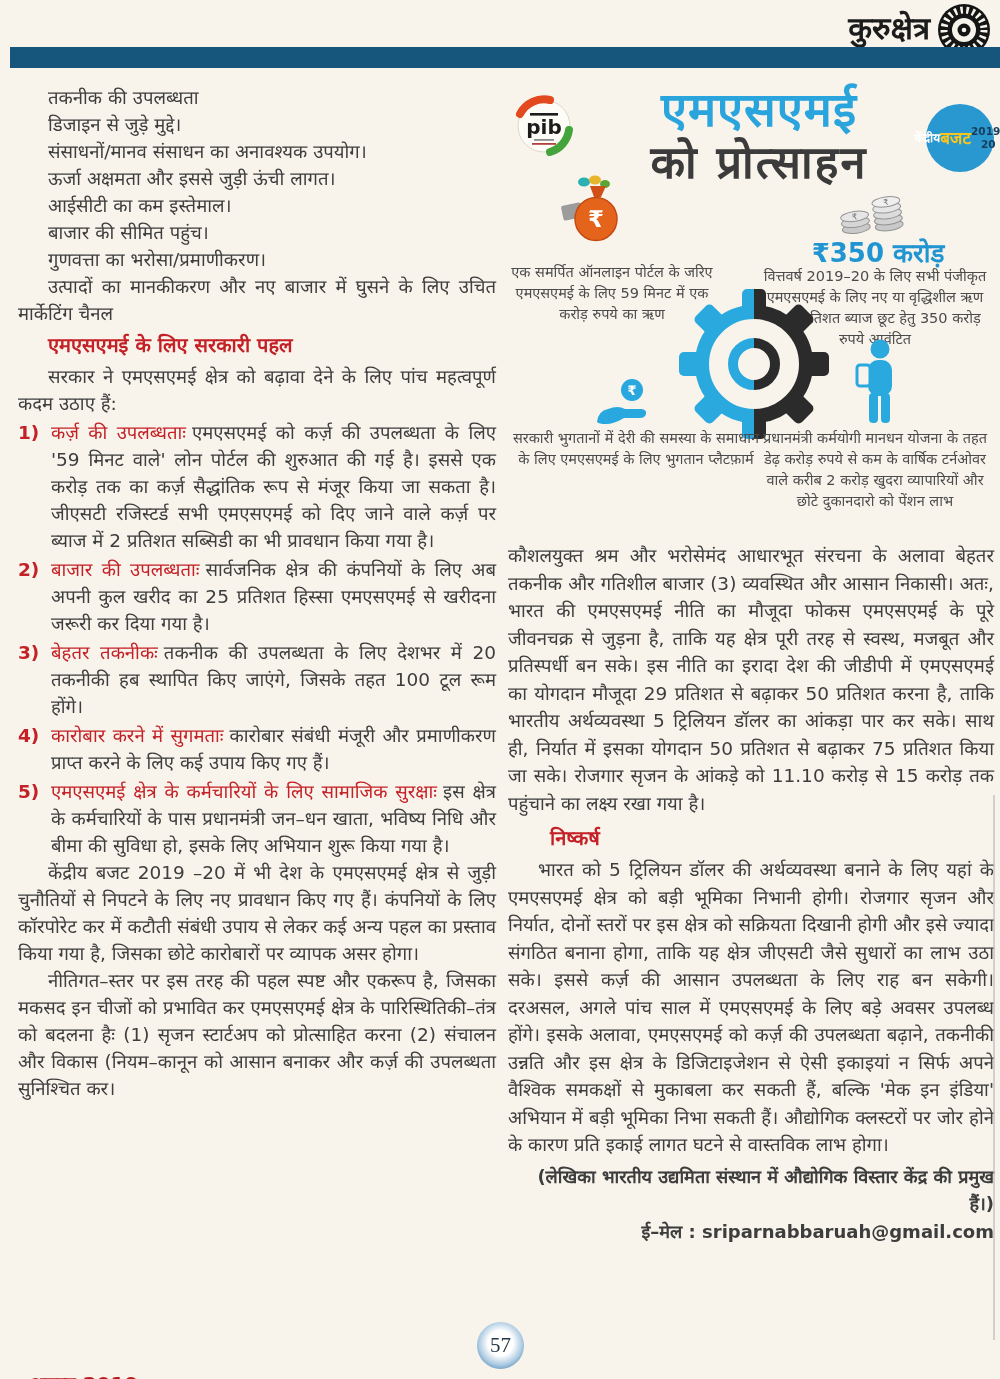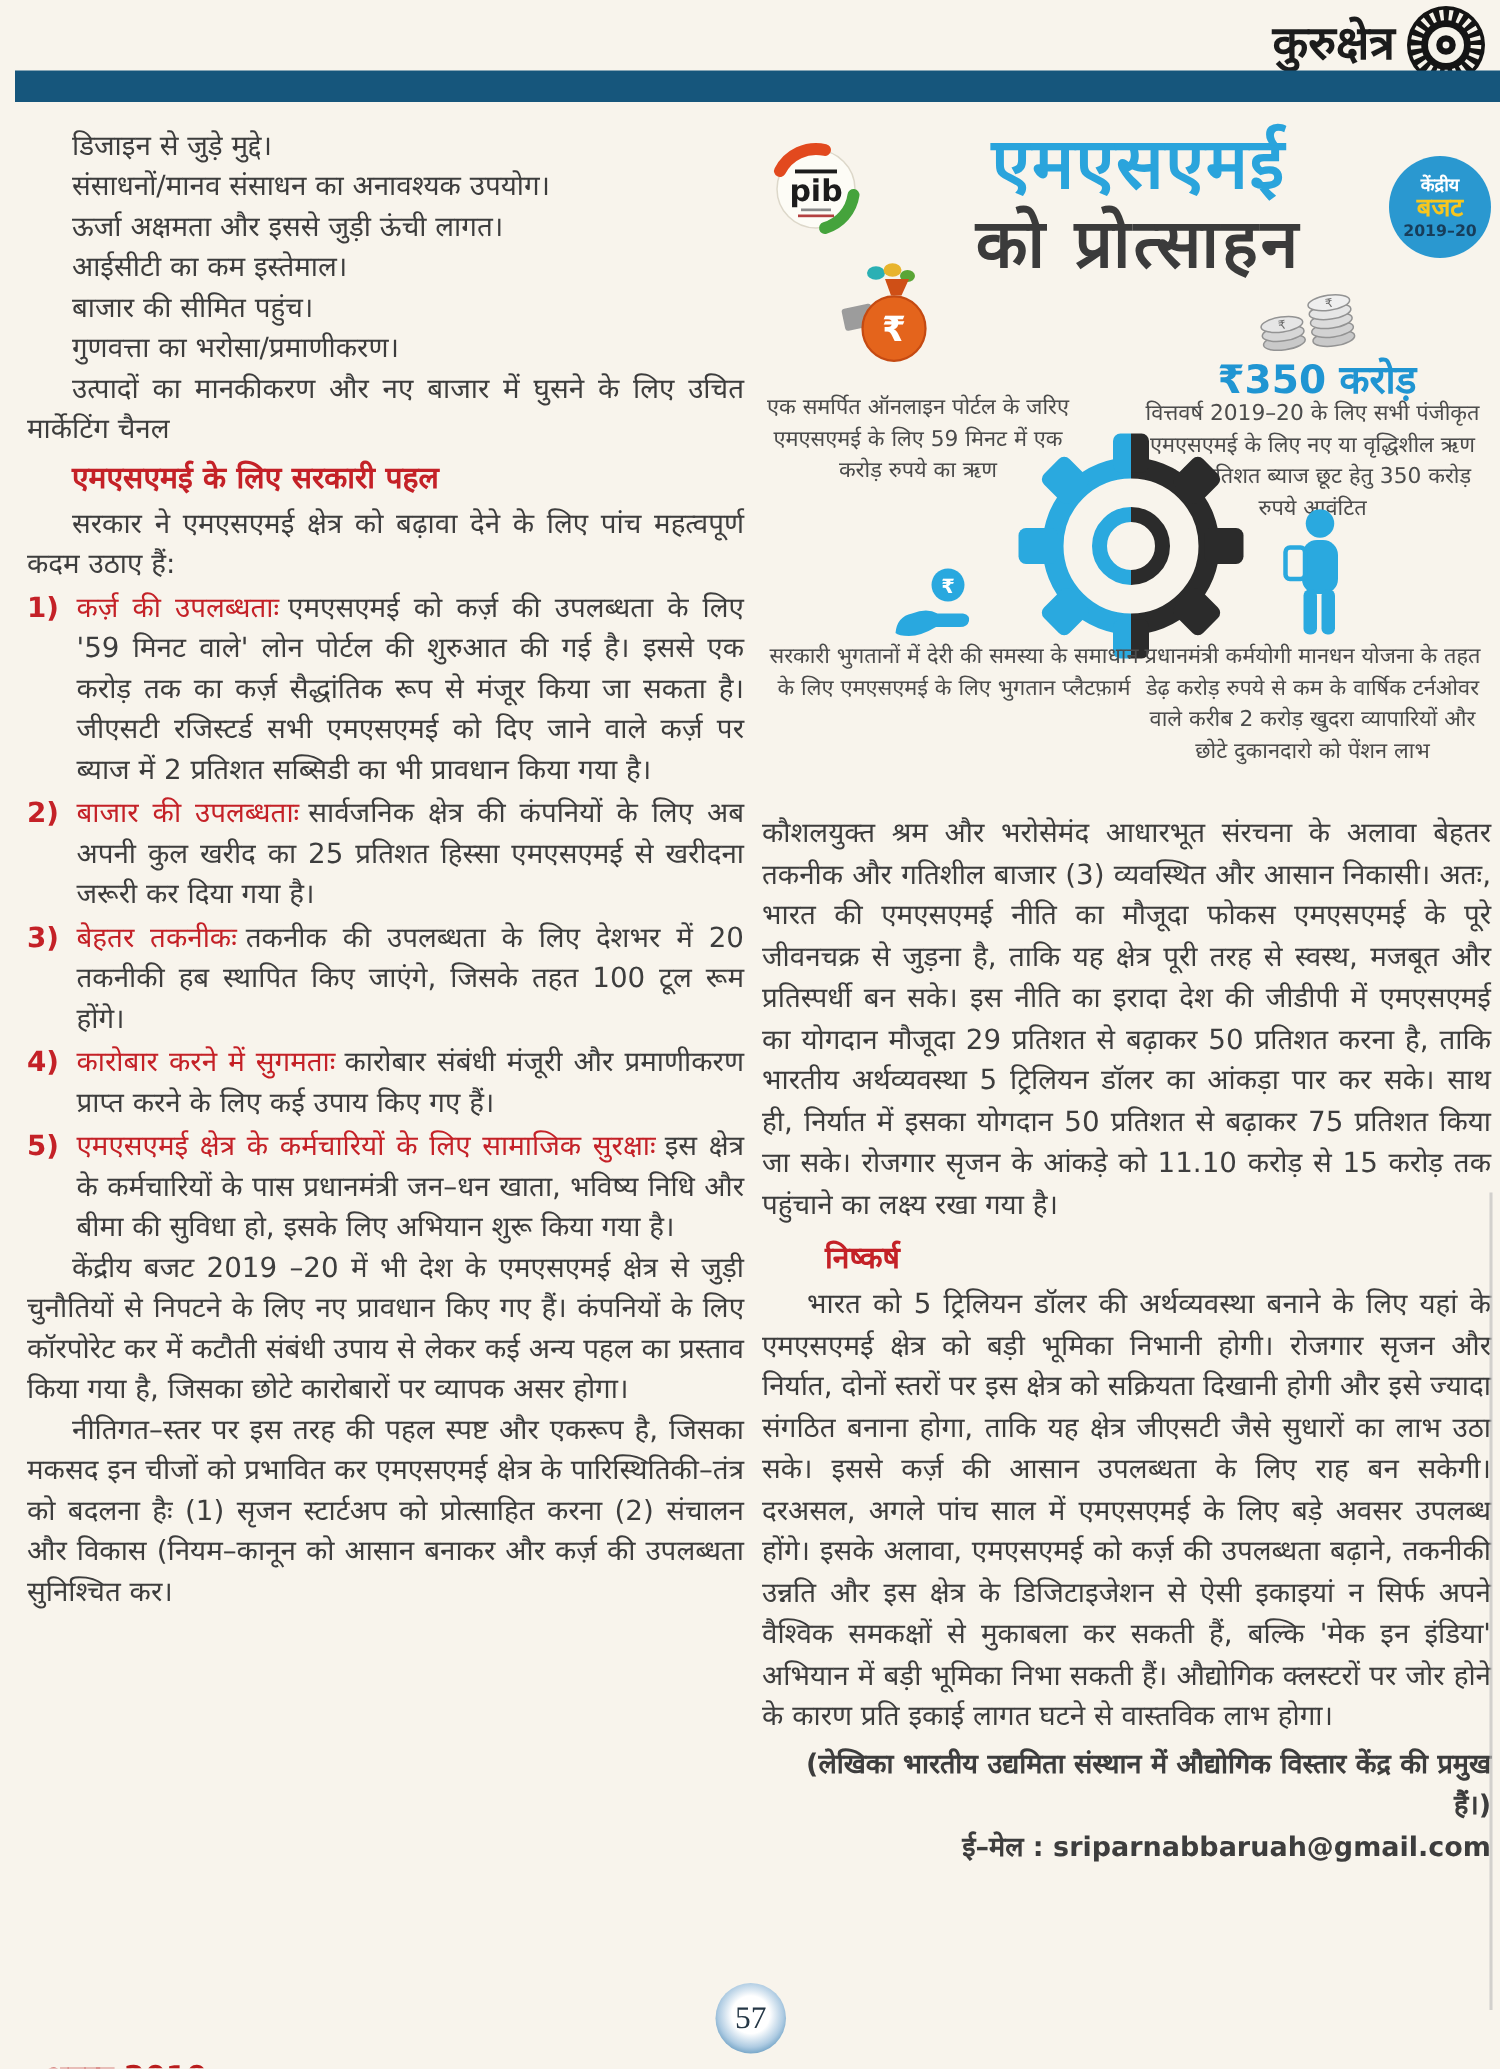--- a/index.html
+++ b/index.html
@@ -20,21 +20,21 @@
   .item{position:relative;padding-left:33px;text-align:justify;font-size:18.5px;line-height:27px;margin-top:2px;}
   .item .num{position:absolute;left:0;top:0;color:#c42127;font-weight:bold;}
   .item .ititle{color:#c42127;font-weight:normal;margin-right:6px;}
   
   .infographic{position:relative;height:452px;margin-bottom:6px;}
   .pib{position:absolute;left:4px;top:8px;}
   .ig-title{position:absolute;left:86px;top:0;width:330px;text-align:center;}
   .ig-t1{font-size:47px;line-height:52px;font-weight:bold;color:#2aa4dc;letter-spacing:1px;}
   .ig-t2{font-size:45px;line-height:54px;font-weight:bold;color:#3b3b3b;letter-spacing:2px;}
   .badge{position:absolute;right:0;top:20px;width:68px;height:68px;border-radius:50%;background:#2a98d0;
-         display:flex;flex-direction:column;align-items:center;justify-content:center;text-align:center;}
+         display:flex;flex-direction:row;align-items:center;justify-content:center;text-align:center;}
   .badge-l1{font-size:12px;line-height:14px;color:#ffffff;font-weight:bold;}
   .badge-l2{font-size:17px;line-height:18px;color:#f7c61e;font-weight:bold;}
   .badge-l3{font-size:10.5px;line-height:13px;color:#173d5a;font-weight:bold;}
   .moneybag{position:absolute;left:52px;top:90px;}
   .coins{position:absolute;left:326px;top:102px;}
   .gear{position:absolute;left:158px;top:192px;}
   .hand{position:absolute;left:86px;top:292px;}
   .person{position:absolute;left:342px;top:254px;}
   .amount{font-size:26px;font-weight:bold;color:#2095d2;text-align:center;}
   .a1{position:absolute;left:4px;top:146px;width:176px;}
@@ -63,20 +63,21 @@
   <svg class="emblem" width="56" height="56" viewBox="0 0 56 56">
     <circle cx="28" cy="28" r="26" fill="#151515"></circle>
     <circle cx="28" cy="28" r="20" fill="none" stroke="#f6f3ea" stroke-width="7" stroke-dasharray="2.5 3.5"></circle>
     <circle cx="28" cy="28" r="12" fill="#f6f3ea"></circle>
     <circle cx="28" cy="28" r="6.5" fill="#151515"></circle>
     <circle cx="28" cy="28" r="2.3" fill="#f6f3ea"></circle>
   </svg>
   <div class="topbar"></div>
 
   <main class="left-col">
+    <p class="indent">तकनीक की उपलब्धता</p>
     <p class="indent">डिजाइन से जुड़े मुद्दे।</p>
     <p class="indent">संसाधनों/मानव संसाधन का अनावश्यक उपयोग।</p>
     <p class="indent">ऊर्जा अक्षमता और इससे जुड़ी ऊंची लागत।</p>
     <p class="indent">आईसीटी का कम इस्तेमाल।</p>
     <p class="indent">बाजार की सीमित पहुंच।</p>
     <p class="indent">गुणवत्ता का भरोसा/प्रमाणीकरण।</p>
     <p class="indent">उत्पादों का मानकीकरण और नए बाजार में घुसने के लिए उचित मार्केटिंग चैनल</p>
     <h3 class="red-heading">एमएसएमई के लिए सरकारी पहल</h3>
     <p class="indent">सरकार ने एमएसएमई क्षेत्र को बढ़ावा देने के लिए पांच महत्वपूर्ण कदम उठाए हैं:</p>
 

